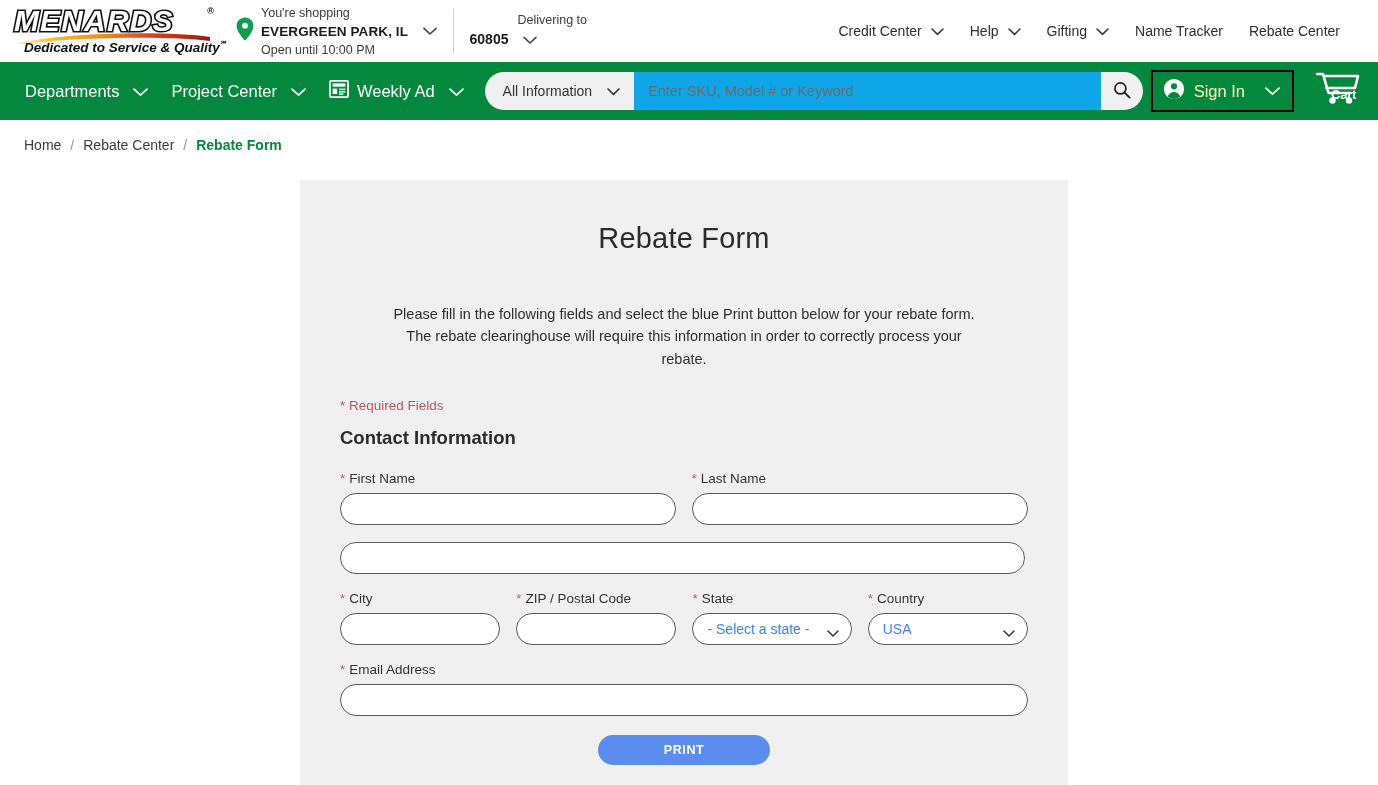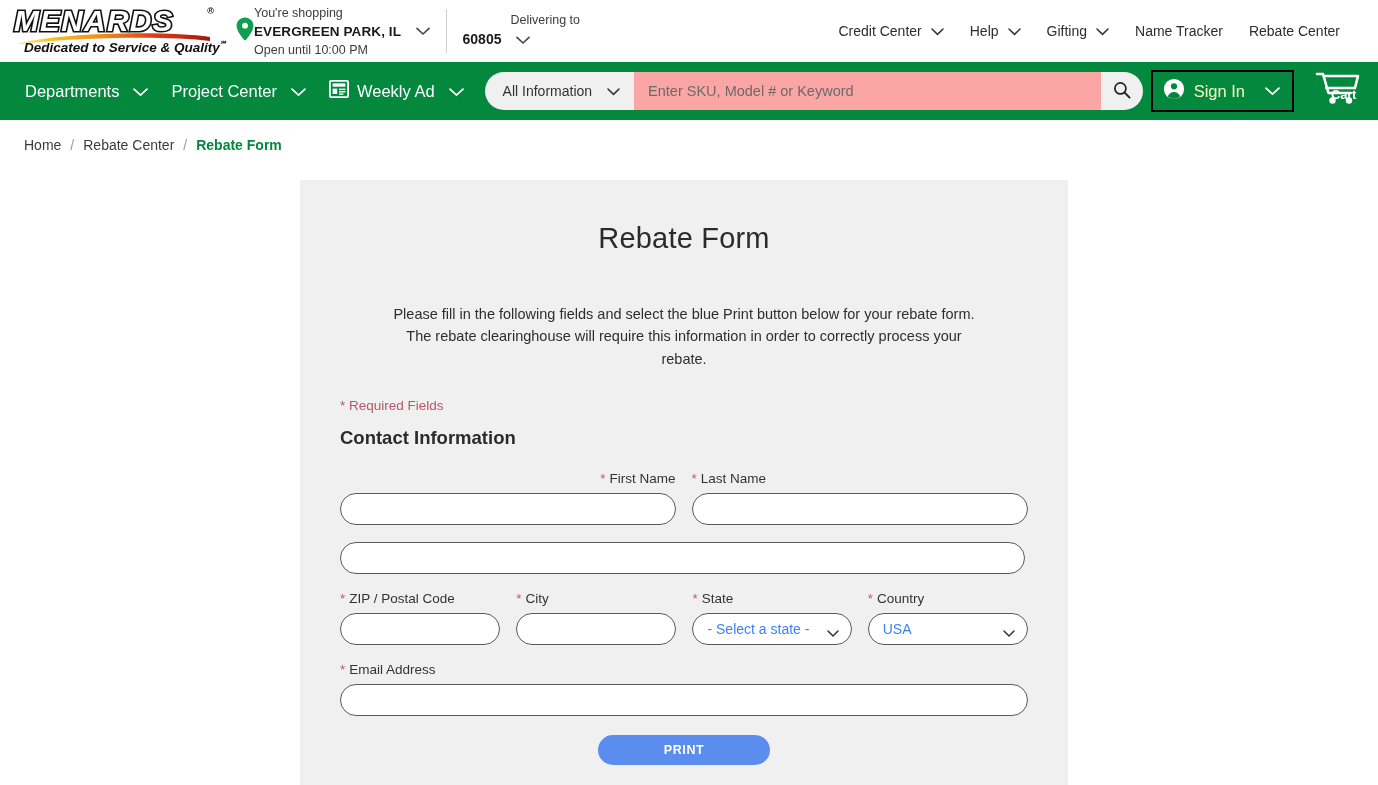--- a/index.html
+++ b/index.html
@@ -68,20 +68,21 @@
   }
   .logo-tm {
     font-size: 7px;
     vertical-align: super;
   }
 
   
   .loc-block {
     display: flex;
     align-items: center;
+    gap: 7px;
     padding-left: 8px;
   }
   .pin-icon { flex: 0 0 auto; display: block; }
   .loc-text { line-height: 1.28; }
   .loc-small {
     font-size: 12.5px;
     color: #3c3c3c;
   }
   .loc-store {
     font-size: 13.5px;
@@ -167,21 +168,21 @@
     align-items: center;
     padding: 0 14px 0 18px;
     font-size: 14px;
     color: #333;
     white-space: nowrap;
     cursor: pointer;
   }
   .dept-select .caret { margin-left: 15px; }
   .search-input {
     flex: 1 1 auto;
-    background: #fca5a5;
+    background: #0ea5e9;
     border: none;
     outline: none;
     font-size: 14.5px;
     font-family: "Liberation Sans", sans-serif;
     padding: 0 14px;
     color: #222;
   }
   .search-input::placeholder { color: #6b6b6b; }
   .search-btn {
     width: 42px;
@@ -312,21 +313,21 @@
     color: #3b82f6;
     cursor: pointer;
   }
   .sel-wrap { position: relative; }
   .sel-caret {
     position: absolute;
     right: 13px; top: 11px;
     pointer-events: none;
   }
 
-  .w-first { width: 340px; align-items: flex-end; }
+  .w-first { width: 340px; }
   .w-last  { width: 341px; }
   .w-addr  { width: 685px; }
   .w-zip   { width: 166px; }
   .w-city  { width: 166px; }
   .w-state { width: 165px; }
   .w-country { width: 166px; }
   .w-email { width: 688px; }
 
   .print-row {
     display: flex;
@@ -569,29 +570,29 @@
       </div>
     </div>
 
     <div class="frow">
       <div class="fgroup w-addr">
         <input class="finput" type="text" value="" style="">
       </div>
     </div>
 
     <div class="frow">
+      <div class="fgroup w-city">
+        <label class="flabel">
+          <span class="star">*</span><span>City</span>
+        </label>
+        <input class="finput" type="text" value="" style="">
+      </div>
       <div class="fgroup w-zip">
         <label class="flabel">
           <span class="star">*</span><span>ZIP / Postal Code</span>
-        </label>
-        <input class="finput" type="text" value="" style="">
-      </div>
-      <div class="fgroup w-city">
-        <label class="flabel">
-          <span class="star">*</span><span>City</span>
         </label>
         <input class="finput" type="text" value="" style="">
       </div>
       <div class="fgroup w-state">
         <label class="flabel">
           <span class="star">*</span><span>State</span>
         </label>
         <div class="sel-wrap">
           <select class="finput">
             <option>- Select a state -</option>

